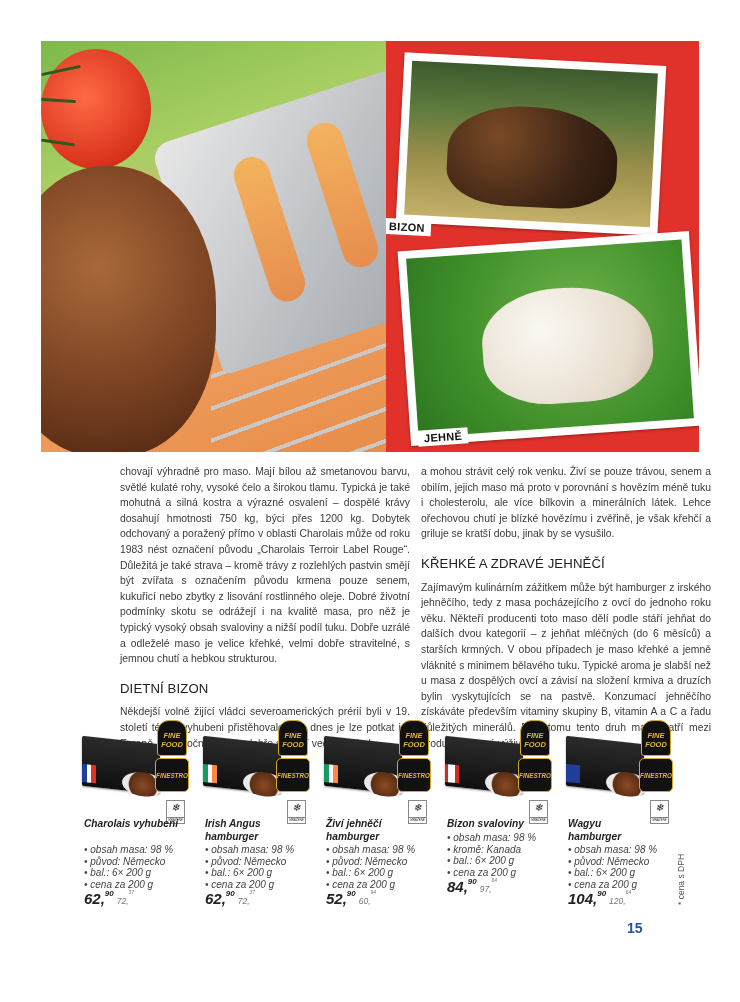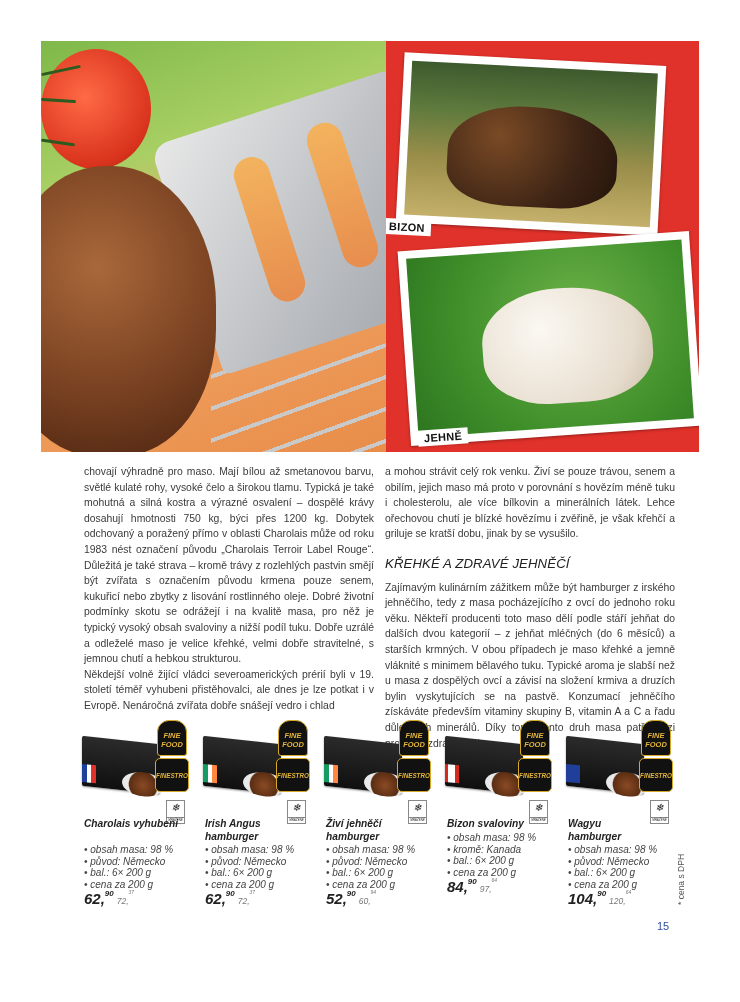--- a/index.html
+++ b/index.html
@@ -25,25 +25,25 @@
   .bison-body{position:absolute;left:40px;top:40px;width:170px;height:100px;border-radius:45% 50% 35% 35%;
     background:radial-gradient(circle at 30% 30%,#7a4a25,#3d2415 60%,#24140a);}
   .lamb-photo{left:18px;top:200px;width:292px;height:195px;transform:rotate(-4deg);}
   .lamb-img{background:radial-gradient(circle at 60% 40%,#6fb34a,#3f8f2a 60%,#2d7520);}
   .lamb-body{position:absolute;left:70px;top:40px;width:170px;height:115px;border-radius:45% 50% 40% 40%;
     background:radial-gradient(circle at 35% 35%,#fbf8f2,#e6dccd 70%,#c9bba5);}
   .photo-label{position:absolute;background:#fff;font-weight:bold;font-size:11px;color:#111;padding:2px 6px;letter-spacing:.3px;}
   .bison-label{left:-3px;top:178px;transform:rotate(3deg);}
   .lamb-label{left:32px;top:388px;transform:rotate(-4deg);}
 
-  .col{position:absolute;font-size:10.4px;line-height:15.6px;text-align:justify;color:#3a3a3a;}
+  .col{position:absolute;font-size:10.4px;line-height:15.6px;text-align:justify;color:#3a3a3a;margin-left:36px;}
   .col p{margin:0;}
   .col-left{left:84px;top:464px;width:290px;}
   .col-right{left:385px;top:464px;width:290px;}
-  .heading{font-size:13.2px;color:#222;margin:14px 0 8px 0;letter-spacing:.1px;font-style:italic;}
+  .heading{font-size:13.2px;color:#222;margin:14px 0 8px 0;letter-spacing:.1px;}
 
   .products{position:absolute;left:82px;top:718px;width:600px;height:200px;font-style:italic;}
   .product{position:absolute;top:0;width:118px;height:200px;}
   .pack{position:absolute;left:0;top:22px;width:78px;height:50px;transform:skewY(6deg);
     background:linear-gradient(180deg,#2b2b2b,#0f0f0f);border-radius:2px;box-shadow:0 1px 2px rgba(0,0,0,.4);}
   .pack .tray{position:absolute;right:-4px;bottom:-4px;width:42px;height:24px;border-radius:50%;
     background:radial-gradient(circle at 50% 55%,#8a4a25,#5a2d12 55%,#e9e9e9 60%);}
   .flag{position:absolute;left:0;bottom:4px;width:14px;height:18px;}
   .badge-ff{position:absolute;left:75px;top:2px;width:30px;height:36px;background:#111;border:1.5px solid #d7a92b;
     border-radius:12px 12px 3px 3px;color:#e2b43a;font-weight:bold;font-size:7.5px;line-height:9px;text-align:center;padding-top:10px;box-sizing:border-box;}
@@ -55,21 +55,21 @@
   .pname{position:absolute;left:2px;top:100px;width:100px;font-weight:bold;font-size:10.2px;line-height:12.5px;color:#222;}
   .specs{position:absolute;left:2px;width:118px;margin:0;padding:0;list-style:none;font-size:10px;line-height:11.5px;color:#444;}
   .specs li::before{content:"• ";}
   .price{position:absolute;left:2px;font-weight:bold;font-size:15px;color:#222;white-space:nowrap;}
   .price sup{font-size:8px;vertical-align:top;position:relative;top:-1px;}
   .old{font-weight:normal;font-size:8.5px;color:#777;margin-left:3px;}
   .old sup{font-size:5px;}
 
   .vat-note{position:absolute;left:676px;top:840px;transform:rotate(-90deg);transform-origin:left top;
     font-size:8.5px;color:#555;white-space:nowrap;top:905px;}
-  .page-num{position:absolute;left:657px;top:920px;font-size:11px;color:#2b4f9e;}
+  .page-num{position:absolute;left:627px;top:920px;font-size:14px;color:#2b4f9e;font-weight:bold;}
 </style>
 </head>
 <body>
 
 <div class="hero">
   <div class="hero-left">
     <div class="tomato"></div>
     <div class="herb" style="left:0;top:28px;width:40px;transform:rotate(-12deg)"></div>
     <div class="herb" style="left:0;top:58px;width:35px;transform:rotate(4deg)"></div>
     <div class="herb" style="left:0;top:100px;width:34px;transform:rotate(8deg)"></div>
@@ -91,20 +91,21 @@
       <div class="img lamb-img">
         <div class="lamb-body"></div>
       </div>
     </div>
     <div class="photo-label lamb-label">JEHNĚ</div>
   </div>
 </div>
 
 <div class="col col-left">
   <p>chovají výhradně pro maso. Mají bílou až smetanovou barvu, světlé kulaté rohy, vysoké čelo a širokou tlamu. Typická je také mohutná a silná kostra a výrazné osvalení – dospělé krávy dosahují hmotnosti 750 kg, býci přes 1200 kg. Dobytek odchovaný a poražený přímo v oblasti Charolais může od roku 1983 nést označení původu „Charolais Terroir Label Rouge“. Důležitá je také strava – kromě trávy z rozlehlých pastvin smějí být zvířata s označením původu krmena pouze senem, kukuřicí nebo zbytky z lisování rostlinného oleje. Dobré životní podmínky skotu se odrážejí i na kvalitě masa, pro něž je typický vysoký obsah svaloviny a nižší podíl tuku. Dobře uzrálé a odleželé maso je velice křehké, velmi dobře stravitelné, s jemnou chutí a hebkou strukturou.</p>
+  <div class="heading">DIETNÍ BIZON</div>
   <p>Někdejší volně žijící vládci severoamerických prérií byli v 19. století téměř vyhubeni přistěhovalci, ale dnes je lze potkat i v Evropě. Nenáročná zvířata dobře snášejí vedro i chlad</p>
 </div>
 <div class="col col-right">
   <p>a mohou strávit celý rok venku. Živí se pouze trávou, senem a obilím, jejich maso má proto v porovnání s hovězím méně tuku i cholesterolu, ale více bílkovin a minerálních látek. Lehce ořechovou chutí je blízké hovězímu i zvěřině, je však křehčí a griluje se kratší dobu, jinak by se vysušilo.</p>
   <div class="heading">KŘEHKÉ A ZDRAVÉ JEHNĚČÍ</div>
   <p>Zajímavým kulinárním zážitkem může být hamburger z irského jehněčího, tedy z masa pocházejícího z ovcí do jednoho roku věku. Někteří producenti toto maso dělí podle stáří jehňat do dalších dvou kategorií – z jehňat mléčných (do 6 měsíců) a starších krmných. V obou případech je maso křehké a jemně vláknité s minimem bělavého tuku. Typické aroma je slabší než u masa z dospělých ovcí a závisí na složení krmiva a druzích bylin vyskytujících se na pastvě. Konzumací jehněčího získáváte především vitaminy skupiny B, vitamin A a C a řadu důležitých minerálů. Díky tomu tento druh masa patří mezi produkty zdravé výživy.</p>
 </div>
 
 <div class="products">
 

